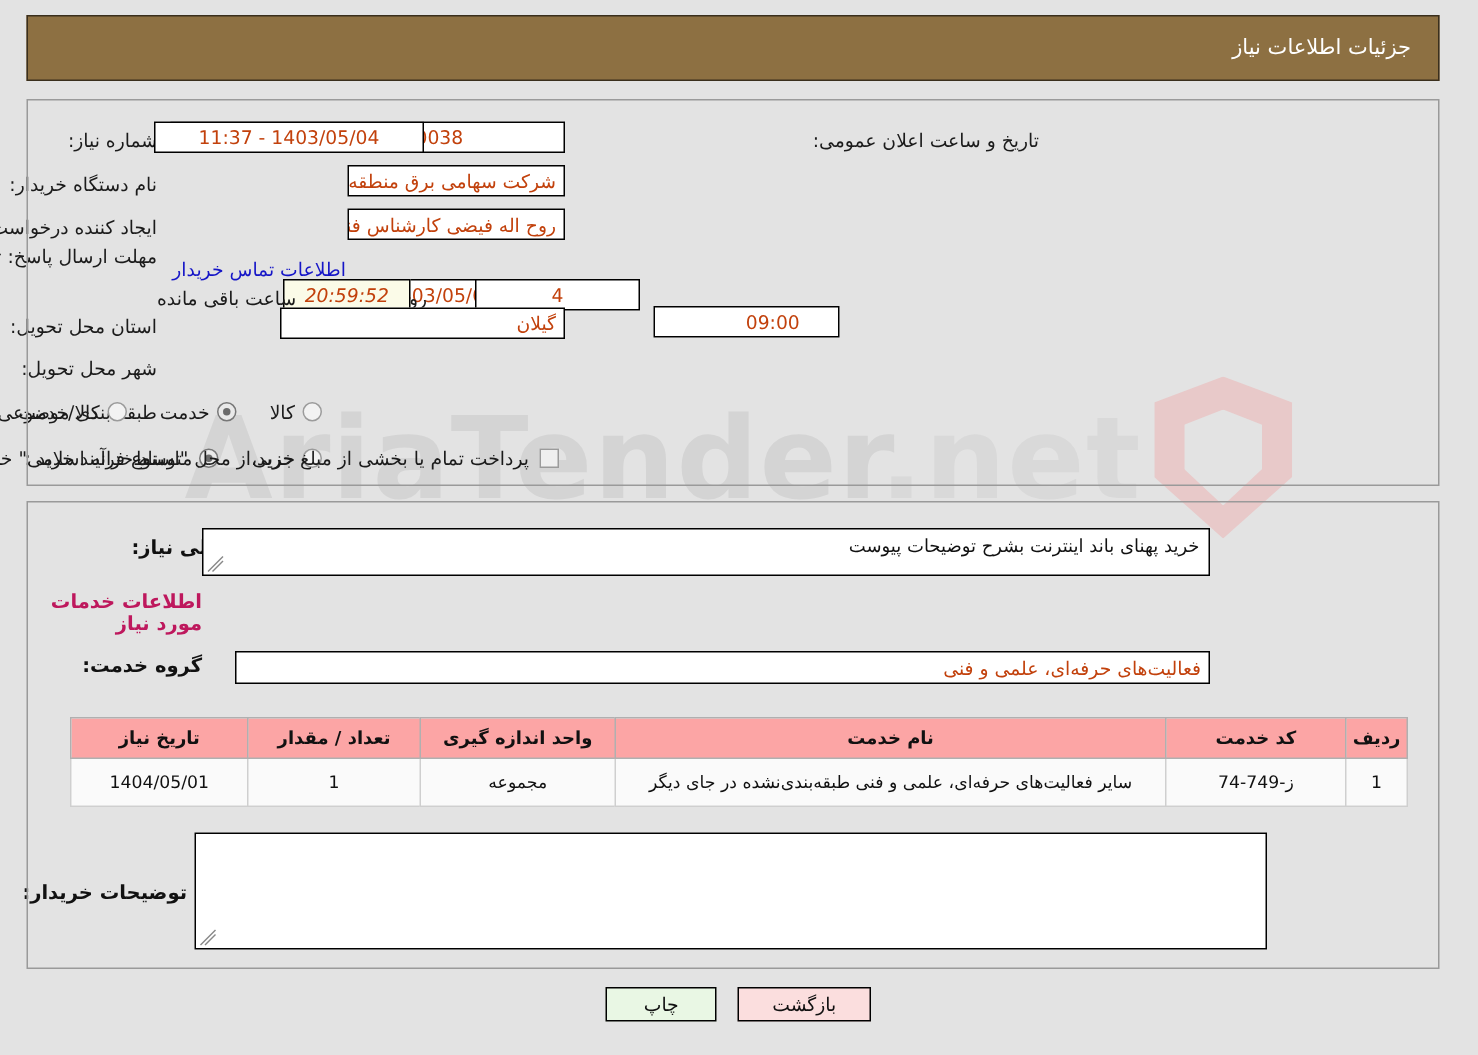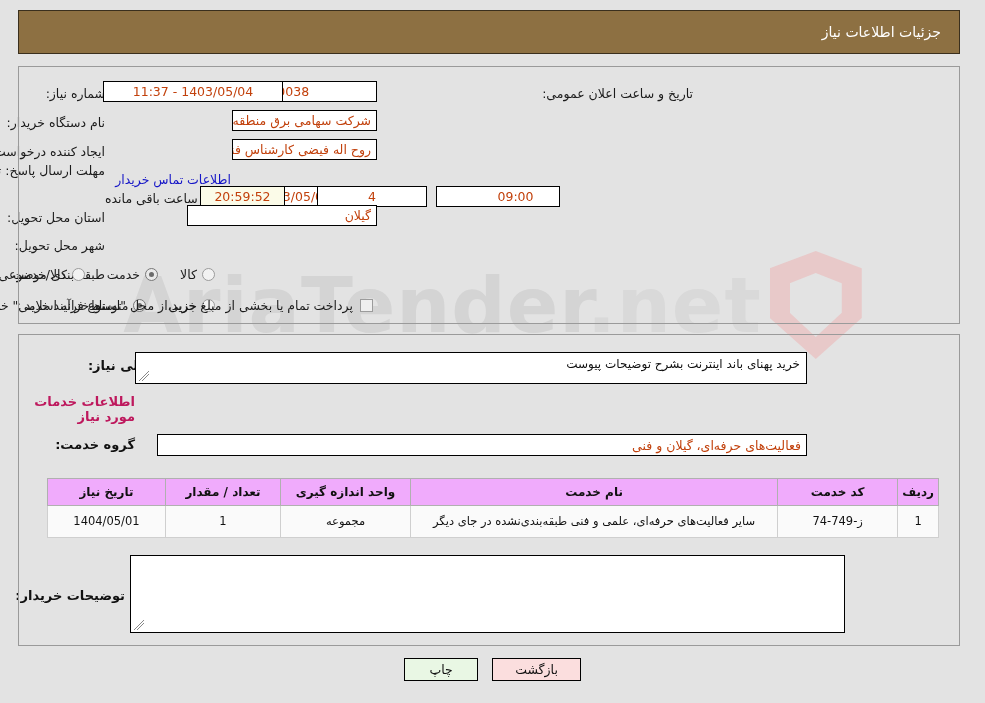--- a/index.html
+++ b/index.html
@@ -105,21 +105,21 @@
   .sect-title { position: absolute; font-size: 13px; font-weight: bold; color: #be185d; }
   .fld-label-b { position: absolute; font-size: 13px; font-weight: bold; color: #111; }
 
   
   table.grid {
     position: absolute; right: 46px; top: 478px; width: 892px;
     border-collapse: collapse; background: #fff;
     border: 1px solid #b6b6b6;
   }
   table.grid th {
-    background: #f0abfc; color: #111; font-size: 12px; font-weight: bold;
+    background: #fca5a5; color: #111; font-size: 12px; font-weight: bold;
     border: 1px solid #b0b0b0; padding: 6px 4px; text-align: center;
     white-space: nowrap;
   }
   table.grid td {
     background: #fafafa; color: #111; font-size: 11.5px;
     border: 1px solid #cfcfcf; padding: 7px 6px; text-align: center;
     vertical-align: middle;
   }
   table.grid td.wrap { line-height: 1.45; }
 
@@ -177,26 +177,26 @@
     <span class="link">اطلاعات تماس خریدار</span>
   </div>
 
   <div style="position:absolute; right:880px; top:163px; width:100px; text-align:right;">
     <div class="lbl">مهلت ارسال پاسخ: تا تاریخ:</div>
   </div>
   <div class="fld ltr" style="position:absolute; right:608px; top:186px; width:164px;">1403/05/09</div>
   <div class="frow" style="right:560px; top:187px;">
     <span class="lbl">ساعت</span>
   </div>
-  <div class="fld ltr" style="position:absolute; right:425px; top:186px; width:124px;padding-left:40px;">09:00</div>
+  <div class="fld ltr" style="position:absolute; right:425px; top:204px; width:124px;padding-left:40px;">09:00</div>
   <div class="fld ltr" style="position:absolute; right:558px; top:186px; width:110px; left:330px;">4</div>
   <div class="frow" style="right:700px; top:187px; left:291px;">
     <span class="lbl">روز و</span>
   </div>
-  <div class="fld timer" style="position:absolute; top:186px; left:200px; width:85px;">20:59:52</div>
+  <div class="fld timer" style="position:absolute; top:186px; left:189px; width:85px;font-style:italic;">20:59:52</div>
   <div class="frow" style="top:187px; left:105px;">
     <span class="lbl">ساعت باقی مانده</span>
   </div>
 
   <div class="frow" style="right:880px; top:206px;">
     <span class="lbl">استان محل تحویل:</span>
   </div>
   <div class="fld right" style="position:absolute; right:608px; top:205px; width:190px;">گیلان</div>
 
   <div class="frow" style="right:880px; top:234px;">
@@ -246,21 +246,21 @@
     <span>خرید پهنای باند اینترنت بشرح توضیحات پیوست</span>
     <svg class="resize" viewBox="0 0 12 12">
       <line x1="1" y1="11" x2="11" y2="1" stroke="#888" stroke-width="1"></line>
       <line x1="4" y1="11" x2="11" y2="4" stroke="#888" stroke-width="1"></line>
     </svg>
   </div>
 
   <div class="sect-title" style="right:850px; top:394px;">اطلاعات خدمات مورد نیاز</div>
 
   <div class="fld-label-b" style="right:850px; top:437px;">گروه خدمت:</div>
-  <div class="fld right" style="position:absolute; right:178px; top:434px; width:650px; height:22px;">فعالیت‌های حرفه‌ای، گیلان و فنی</div>
+  <div class="fld right" style="position:absolute; right:178px; top:434px; width:650px; height:22px;">فعالیت‌های حرفه‌ای، علمی و فنی</div>
 
   <table class="grid">
     <thead>
       <tr>
         <th style="width:38px;">ردیف</th>
         <th style="width:120px;">کد خدمت</th>
         <th>نام خدمت</th>
         <th style="width:130px;margin-left:36px;">واحد اندازه گیری</th>
         <th style="width:115px;">تعداد / مقدار</th>
         <th style="width:118px;">تاریخ نیاز</th>

